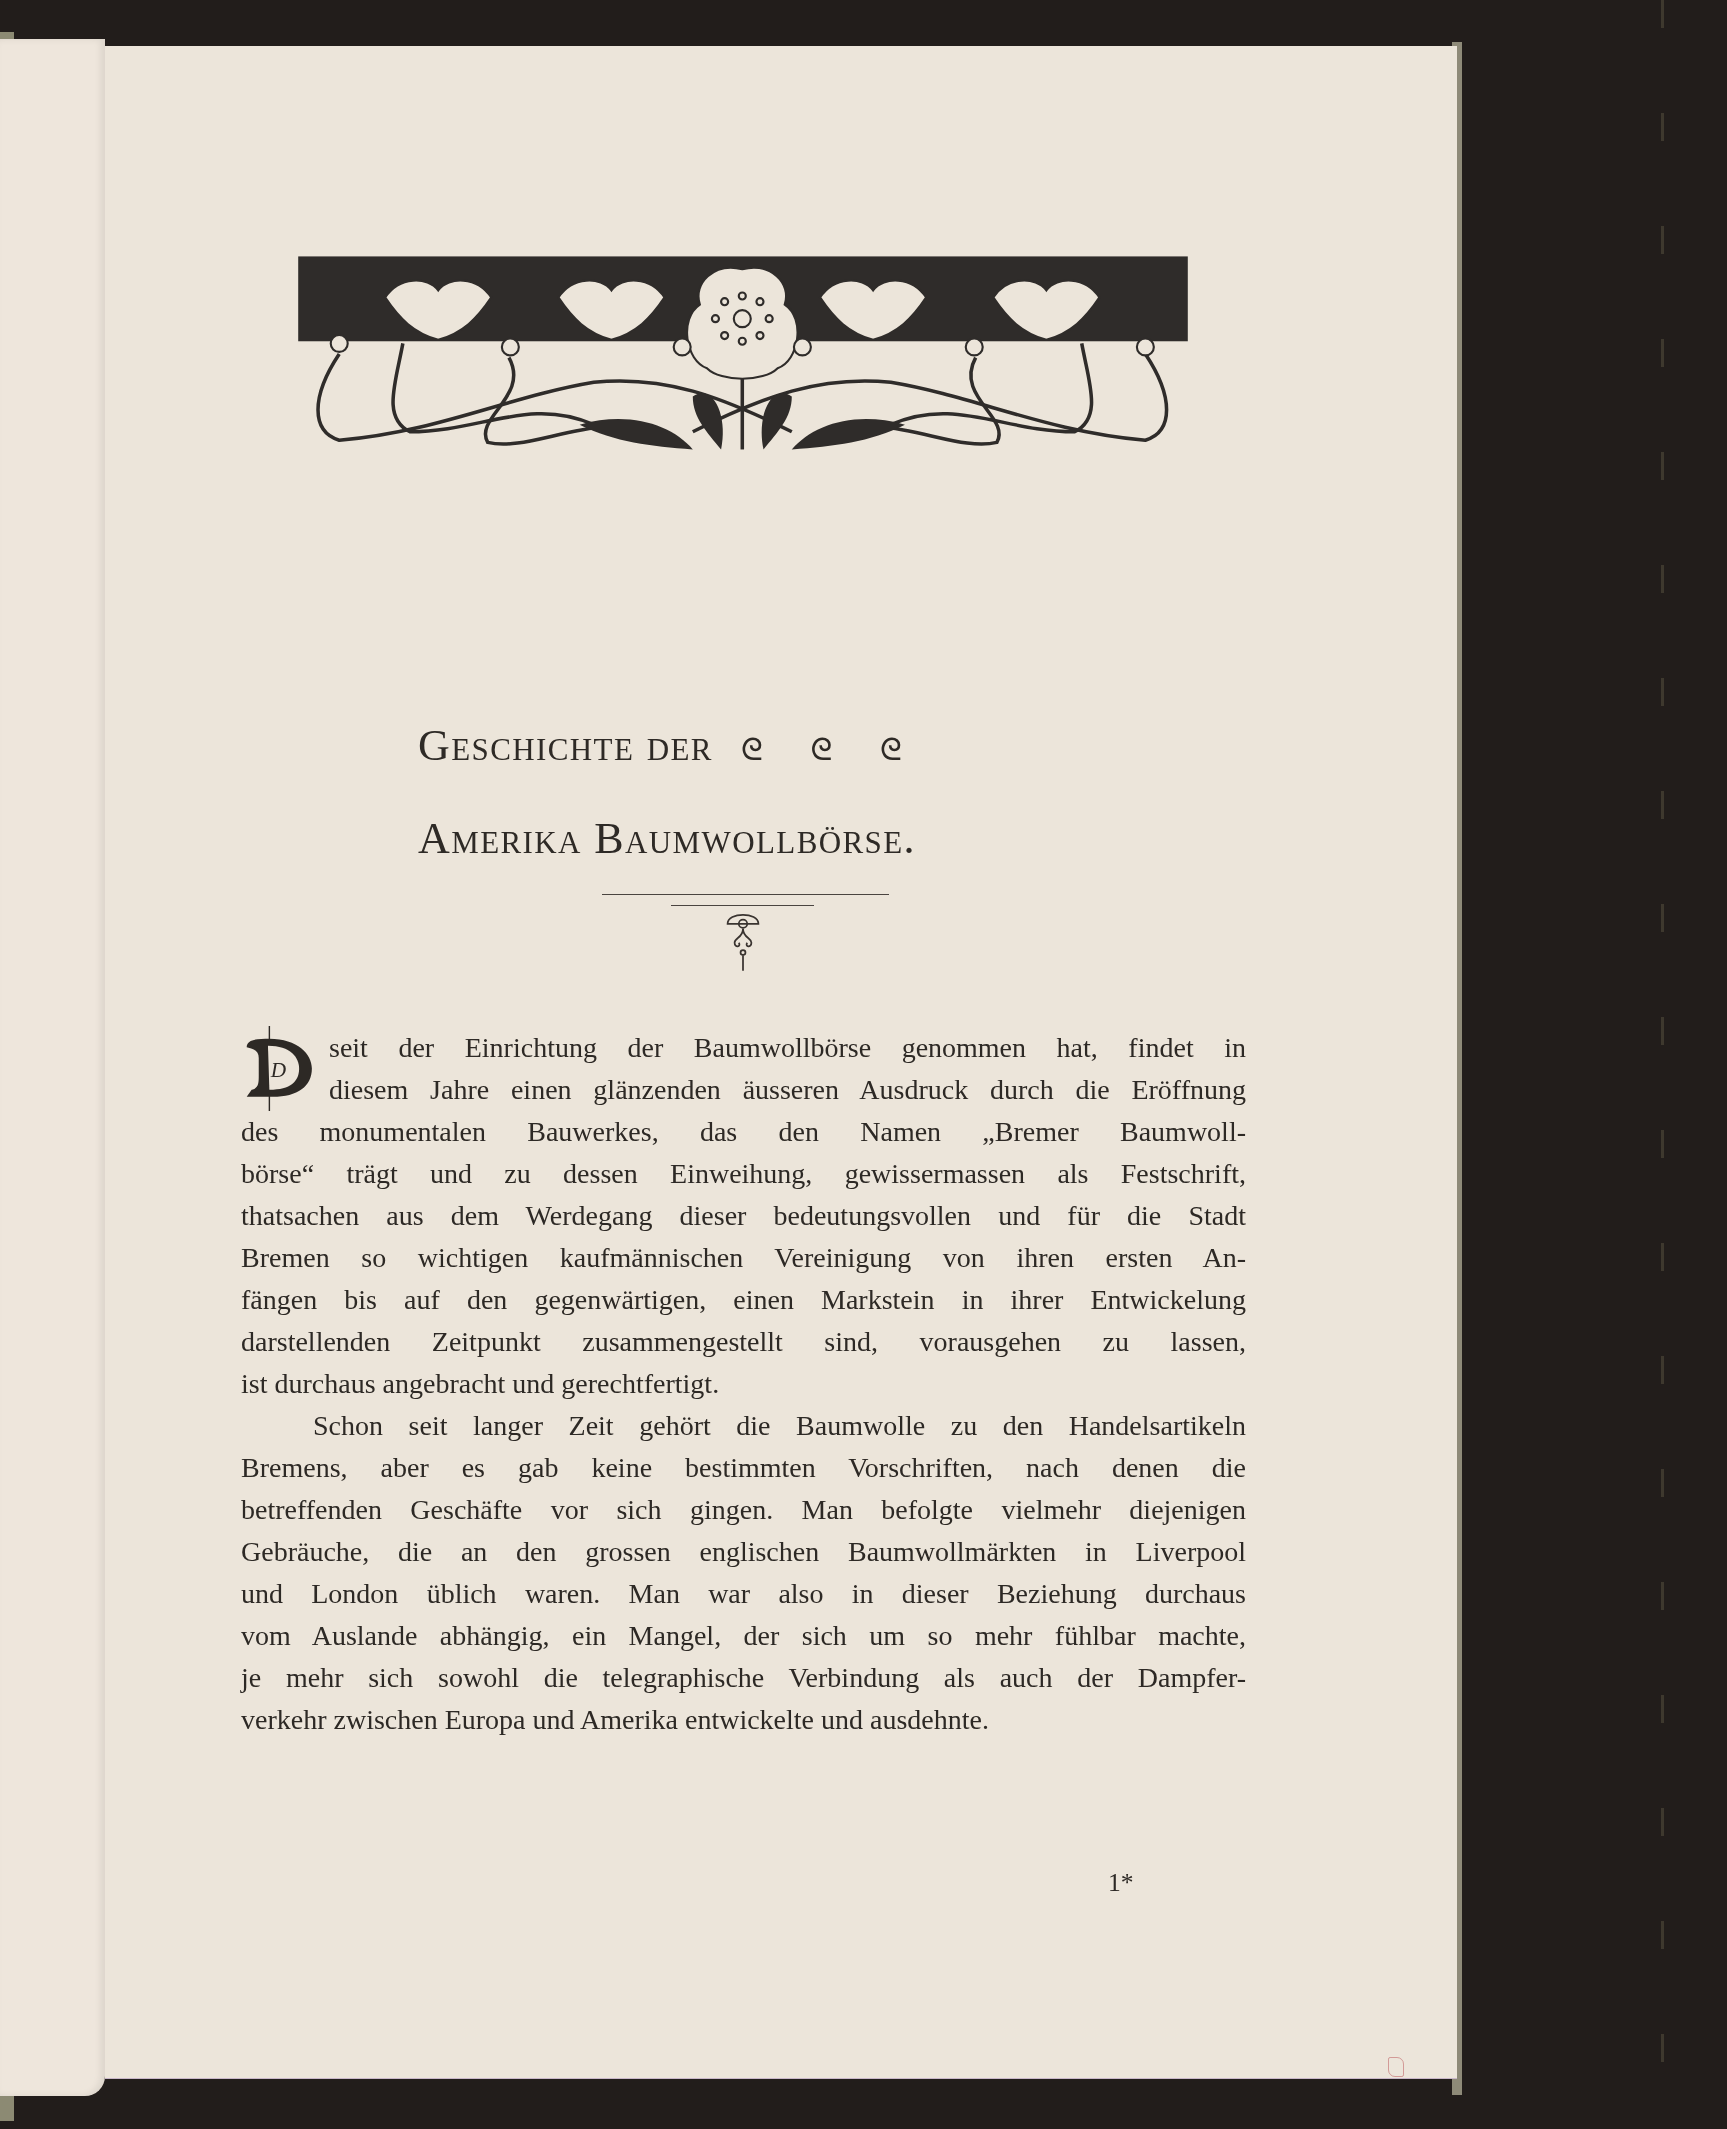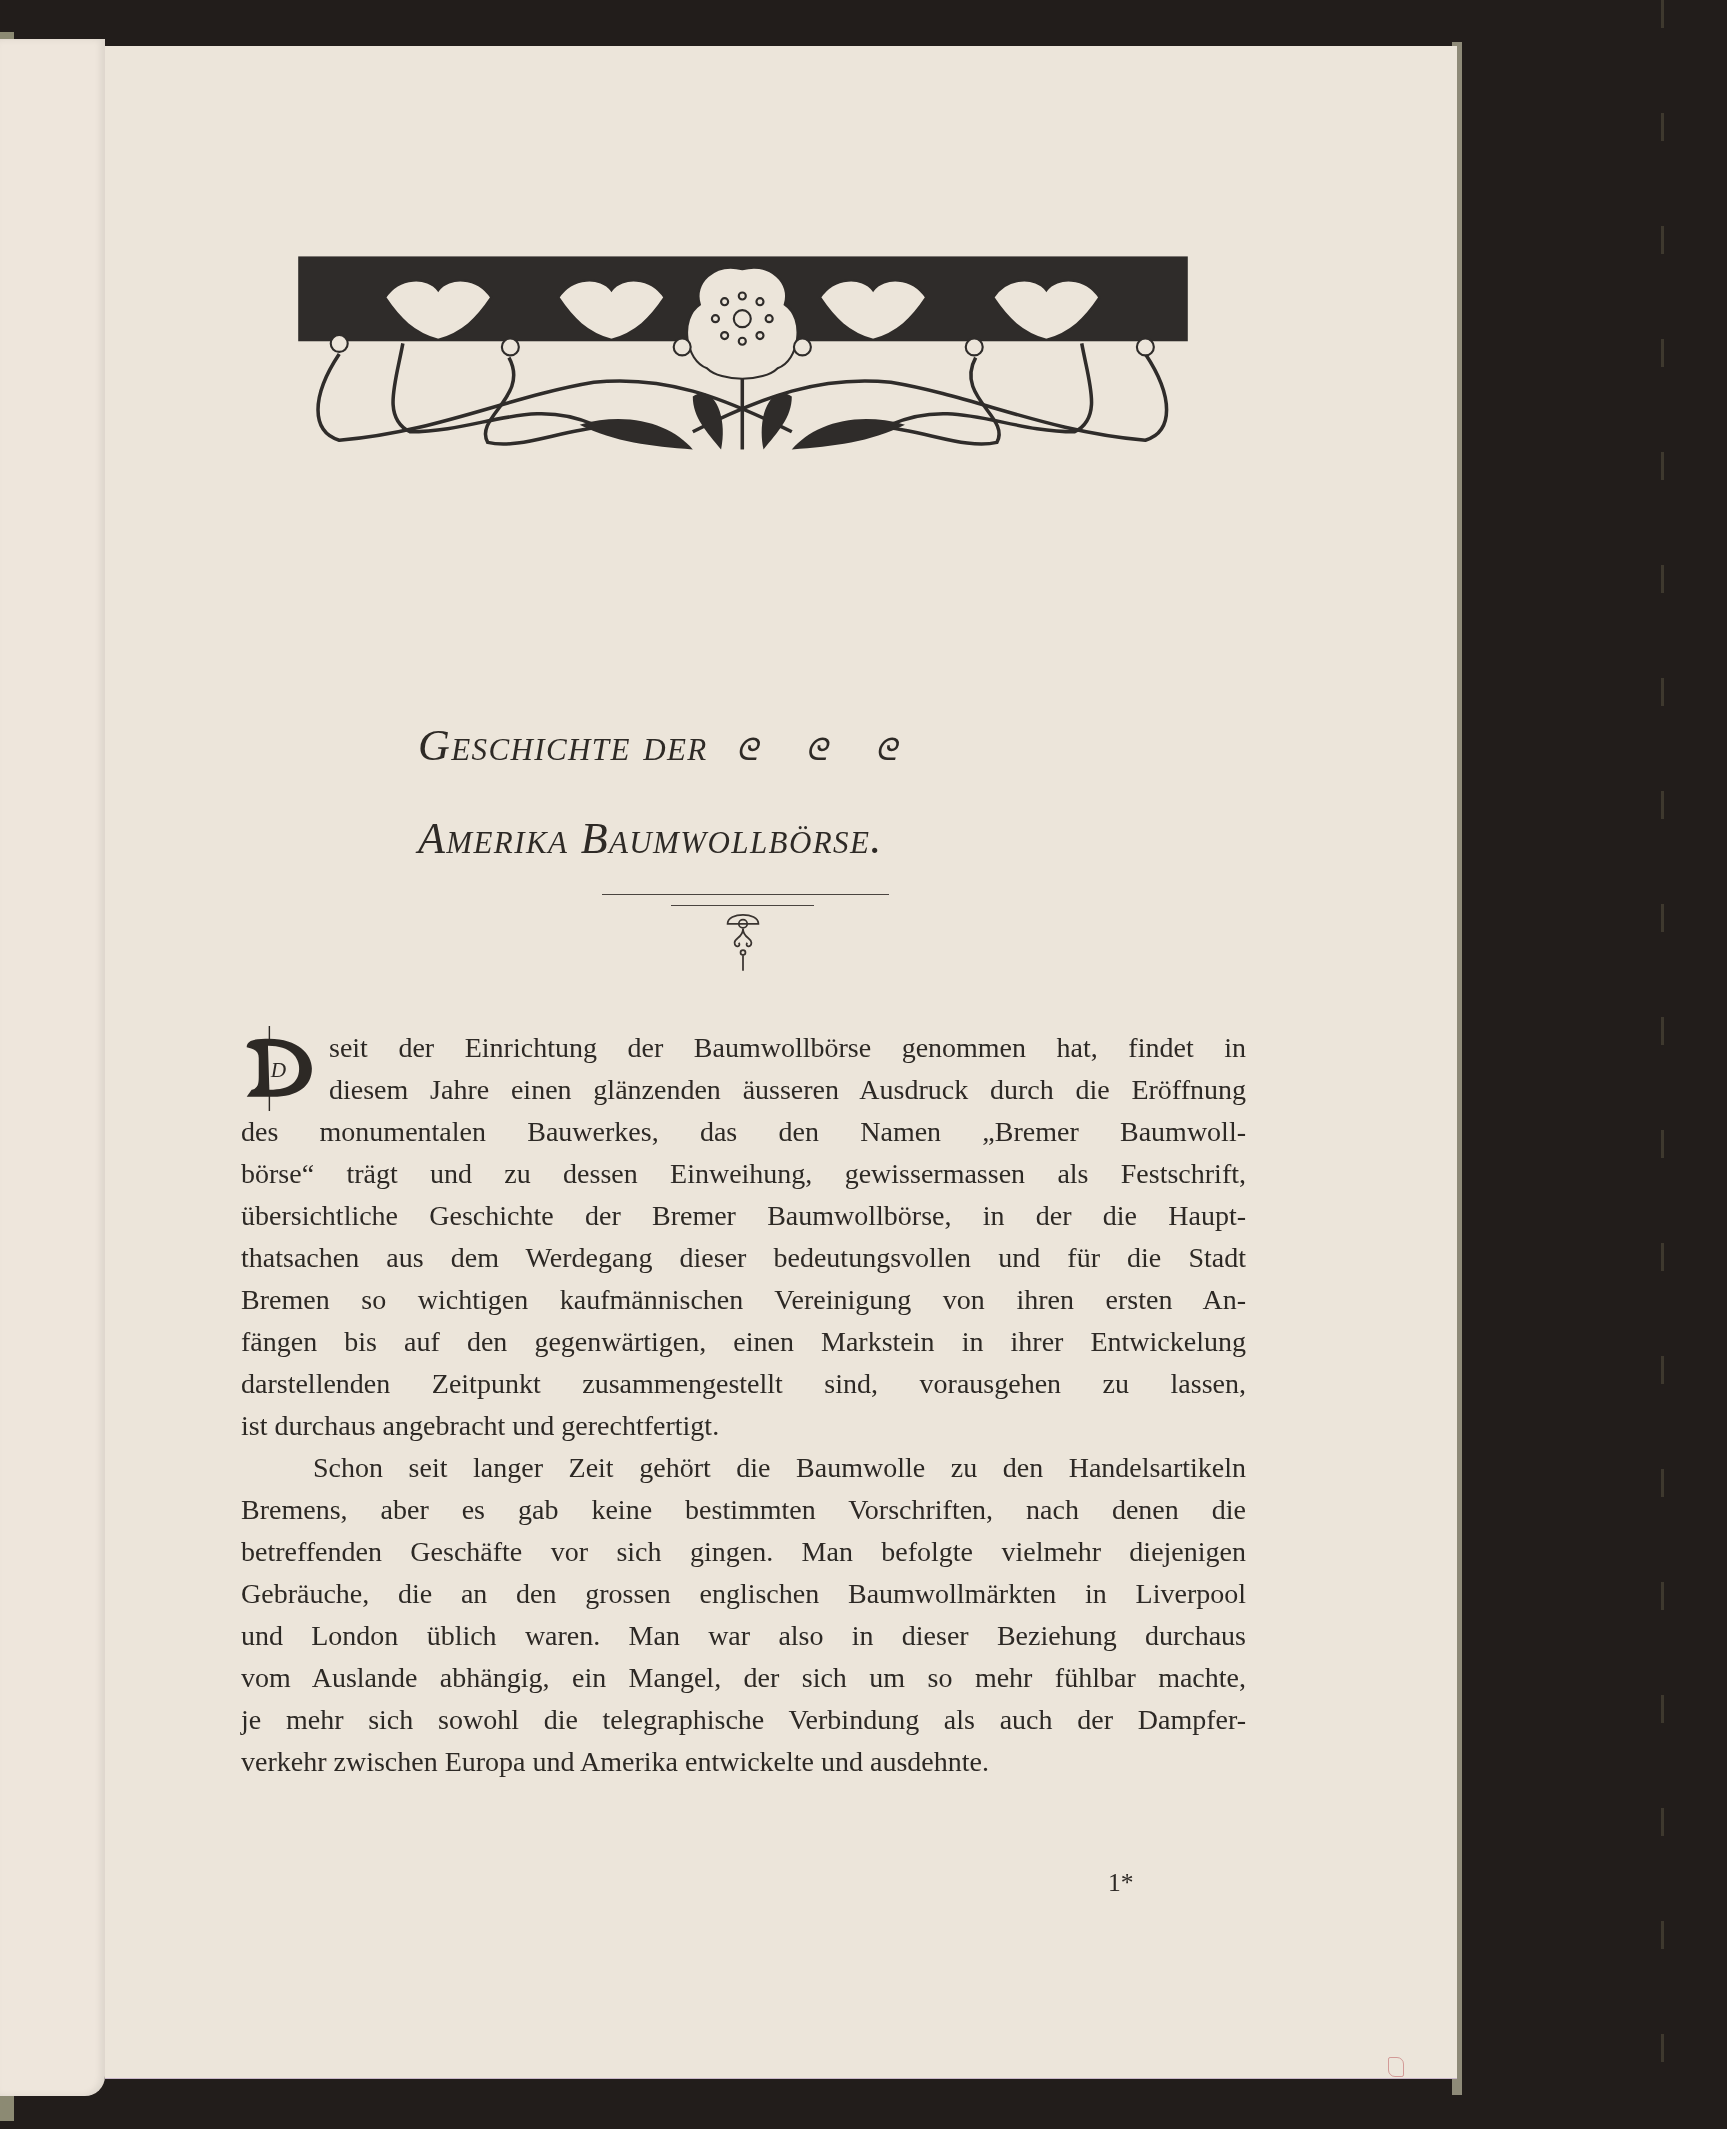--- a/index.html
+++ b/index.html
@@ -36,21 +36,21 @@
       position: absolute; left: 105px; top: 46px; width: 1352px; height: 2032px;
       background: #ece5da;
       border-bottom: 1.4px solid #c8b6c8;
     }
     .frieze {
       position: absolute; left: 296px; top: 255px; width: 894px; height: 198px;
     }
     .title {
       position: absolute; left: 418px; top: 701px; width: 708px;
       color: #2e2a26; font-size: 44px; letter-spacing: 1.4px; line-height: 89px;
-      font-variant: small-caps; font-family: "Liberation Serif", serif; font-style: italic;
+      font-variant: small-caps; font-family: "Liberation Serif", serif;
     }
     .title-line { display: block; white-space: nowrap; }
     .title-ornaments { margin-left: 28px; font-size: 31px; letter-spacing: 20px; }
     .rule-1 { position: absolute; left: 602px; top: 894px; width: 287px; height: 1.4px; background: #4a4440; }
     .rule-2 { position: absolute; left: 671px; top: 905px; width: 143px; height: 1.4px; background: #4a4440; }
     .separator-ornament { position: absolute; left: 722px; top: 906px; width: 42px; height: 67px; }
     .body-text {
       position: absolute; left: 241px; top: 1027px; width: 1005px;
       color: #2d2925; font-size: 28px; line-height: 42px;
       text-align: justify;
@@ -157,21 +157,20 @@
       <line x1="40" y1="0" x2="40" y2="20" stroke="#2d2925" stroke-width="2"></line>
       <line x1="40" y1="98" x2="40" y2="120" stroke="#2d2925" stroke-width="2"></line>
       <path d="M8 30 C8 18 25 18 40 18 C80 18 100 40 100 60 C100 85 80 100 45 100 L8 100 L15 90 C25 88 25 80 25 70 L25 45 C25 35 18 32 8 30 Z" fill="#2d2925"></path>
       <path d="M38 28 C70 28 82 45 82 60 C82 78 70 90 40 90 Z" fill="#ece5da"></path>
       <text x="42" y="72" font-size="30" font-family="Liberation Serif, serif" fill="#2d2925" font-style="italic">D</text>
     </svg>
     <span class="line">seit der Einrichtung der Baumwollbörse genommen hat, findet in</span>
     <span class="line">diesem Jahre einen glänzenden äusseren Ausdruck durch die Eröffnung</span>
     <span class="line">des monumentalen Bauwerkes, das den Namen „Bremer Baumwoll-</span>
     <span class="line">börse“ trägt und zu dessen Einweihung, gewissermassen als Festschrift,</span>
-    <span class="line">übersichtliche Geschichte der Bremer Baumwollbörse, in der die Haupt-</span>
     <span class="line">thatsachen aus dem Werdegang dieser bedeutungsvollen und für die Stadt</span>
     <span class="line">Bremen so wichtigen kaufmännischen Vereinigung von ihren ersten An-</span>
     <span class="line">fängen bis auf den gegenwärtigen, einen Markstein in ihrer Entwickelung</span>
     <span class="line">darstellenden Zeitpunkt zusammengestellt sind, vorausgehen zu lassen,</span>
     <span class="line last">ist durchaus angebracht und gerechtfertigt.</span>
   </div>
   <div class="para">
     <span class="line" style="padding-left:72px">Schon seit langer Zeit gehört die Baumwolle zu den Handelsartikeln</span>
     <span class="line">Bremens, aber es gab keine bestimmten Vorschriften, nach denen die</span>
     <span class="line">betreffenden Geschäfte vor sich gingen. Man befolgte vielmehr diejenigen</span>

